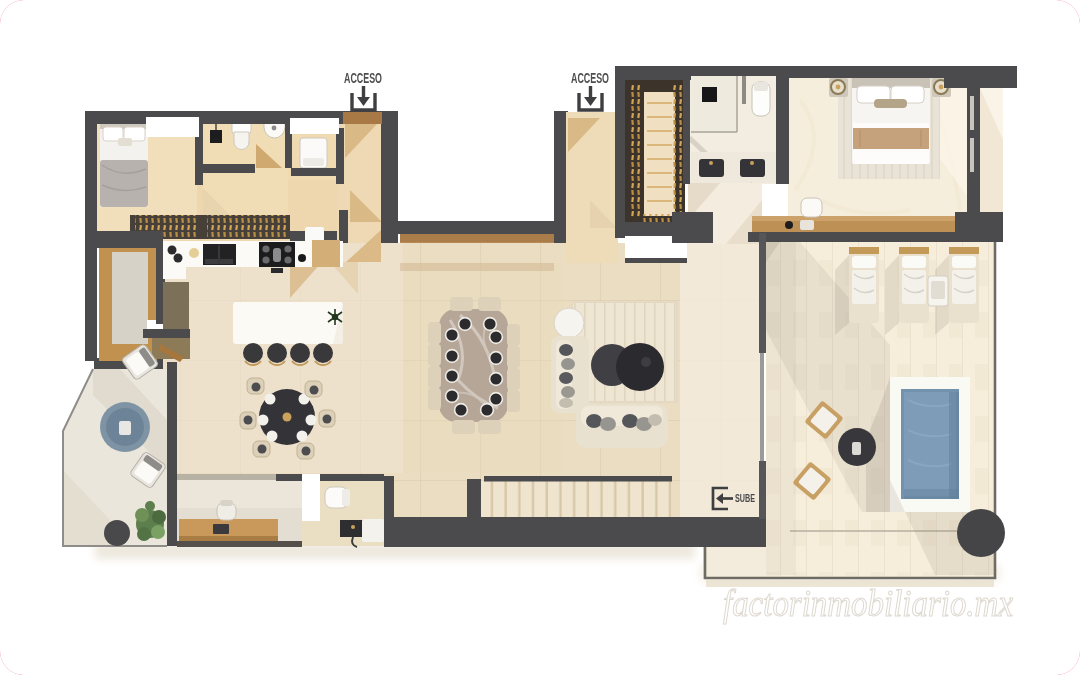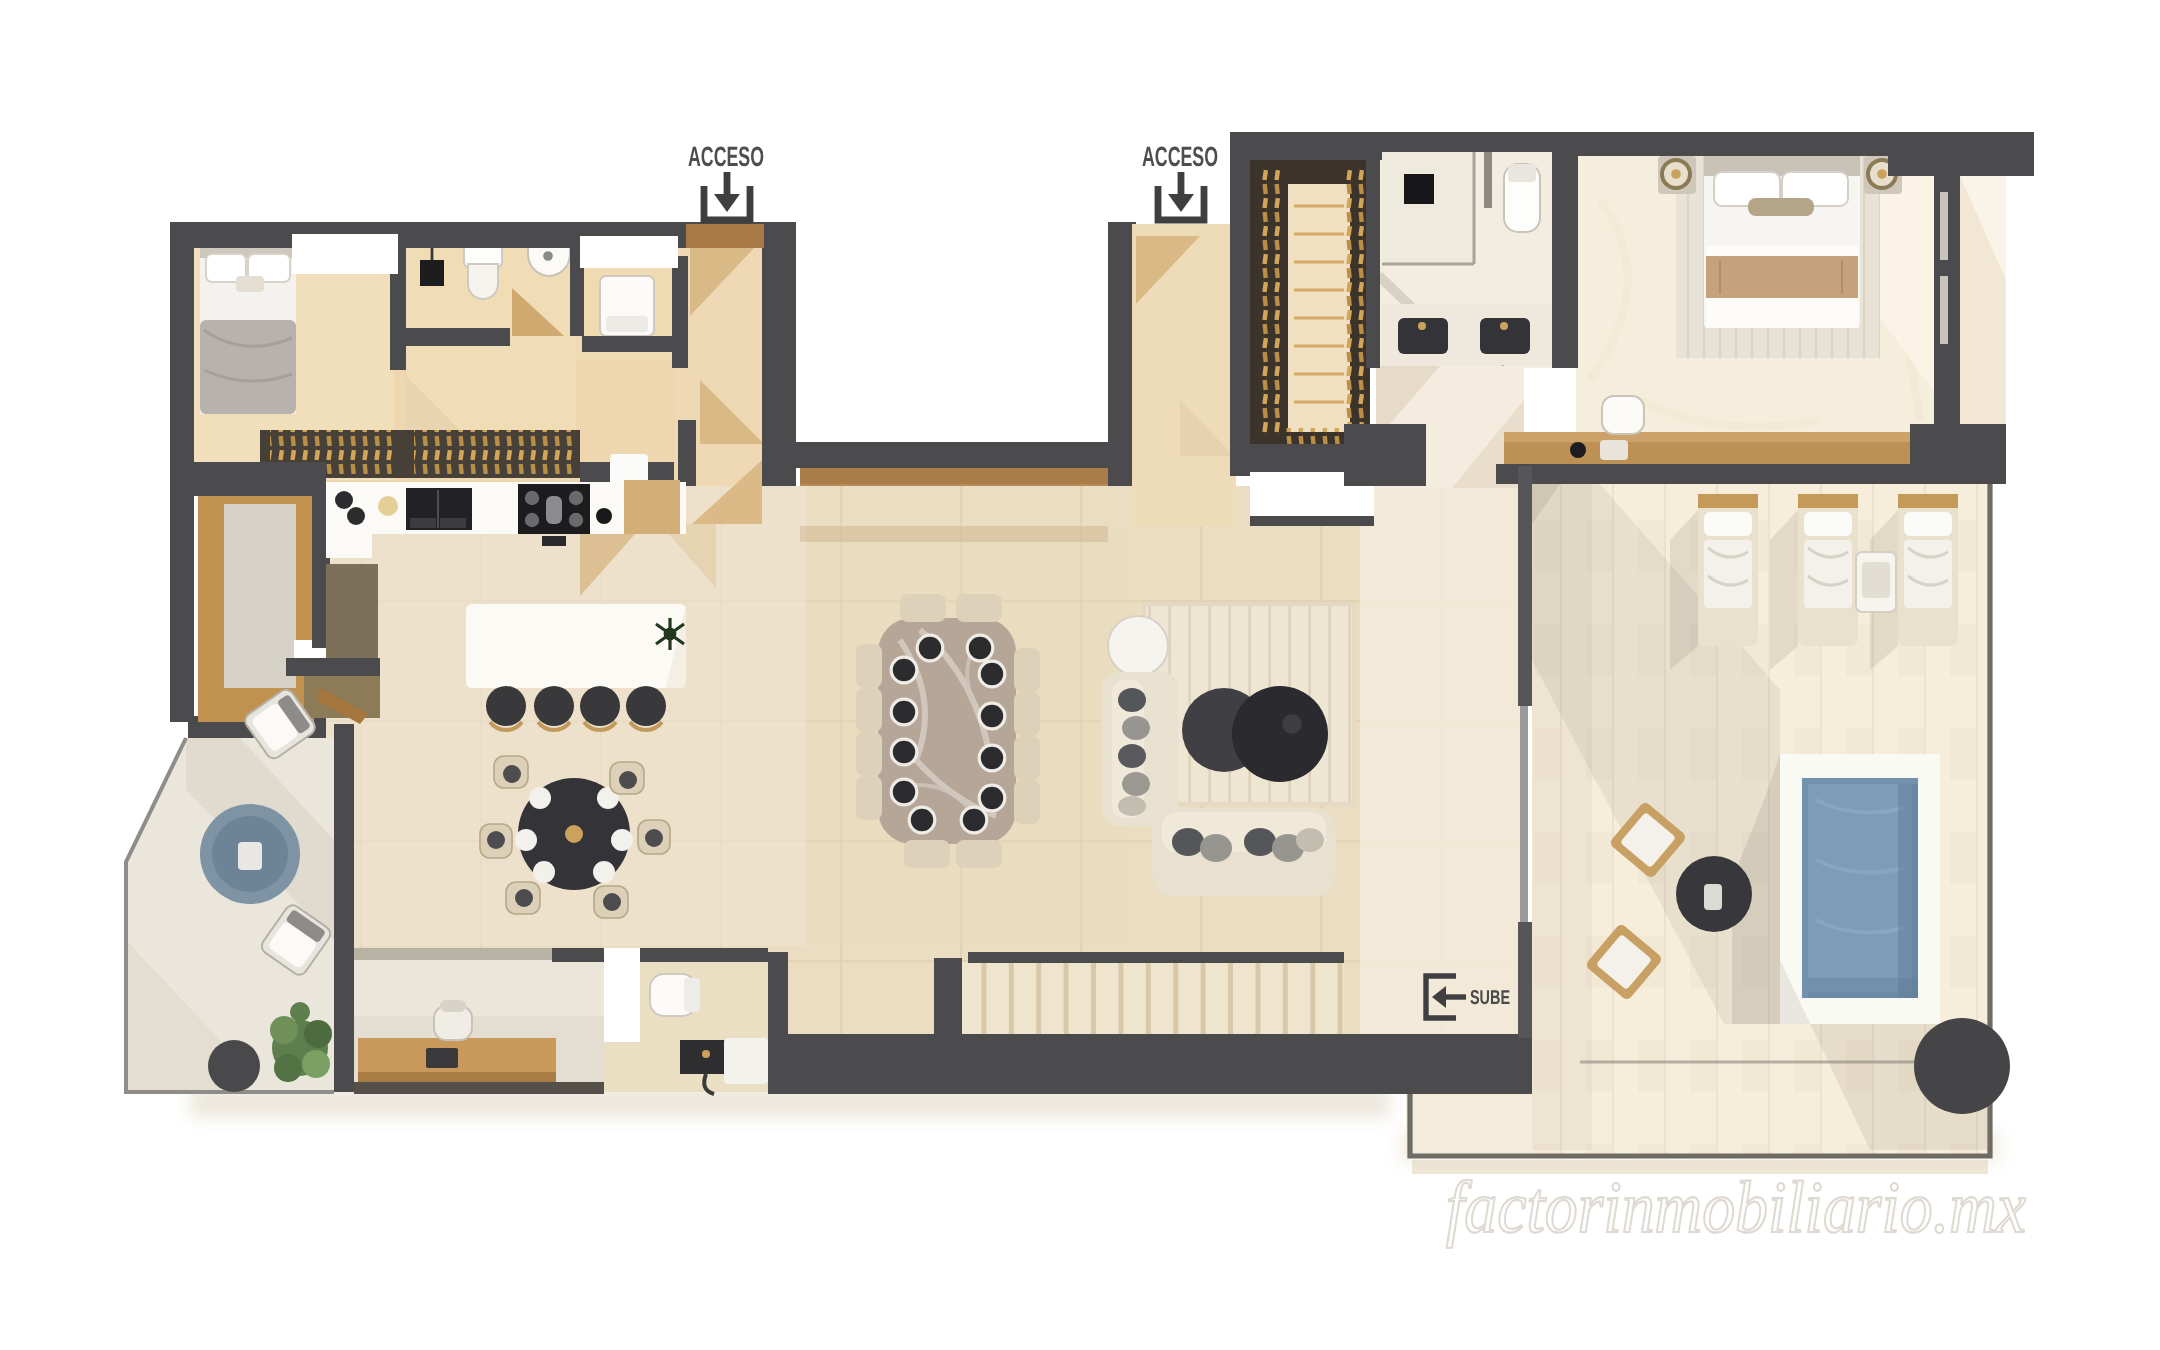--- a/index.html
+++ b/index.html
@@ -1,17 +1,17 @@
 <!DOCTYPE html>
 <html><head>
 <meta charset="utf-8">
 <style>
   html,body{margin:0;padding:0;background:#ffffff;}
   .page{width:1080px;height:675px;position:relative;overflow:hidden;background:#ec4899;
-        font-family:"Liberation Sans", sans-serif;}
+        font-family:"Liberation Sans", sans-serif;border-radius:24px;}
 </style>
 </head>
 <body>
 <div class="page">
 <svg width="1080" height="675" viewBox="0 0 1080 675">
 <defs>
   <filter id="soft" x="-40%" y="-40%" width="180%" height="180%">
           <feGaussianBlur stdDeviation="4"></feGaussianBlur>
         </filter>
   <filter id="soft2" x="-40%" y="-40%" width="180%" height="180%">

